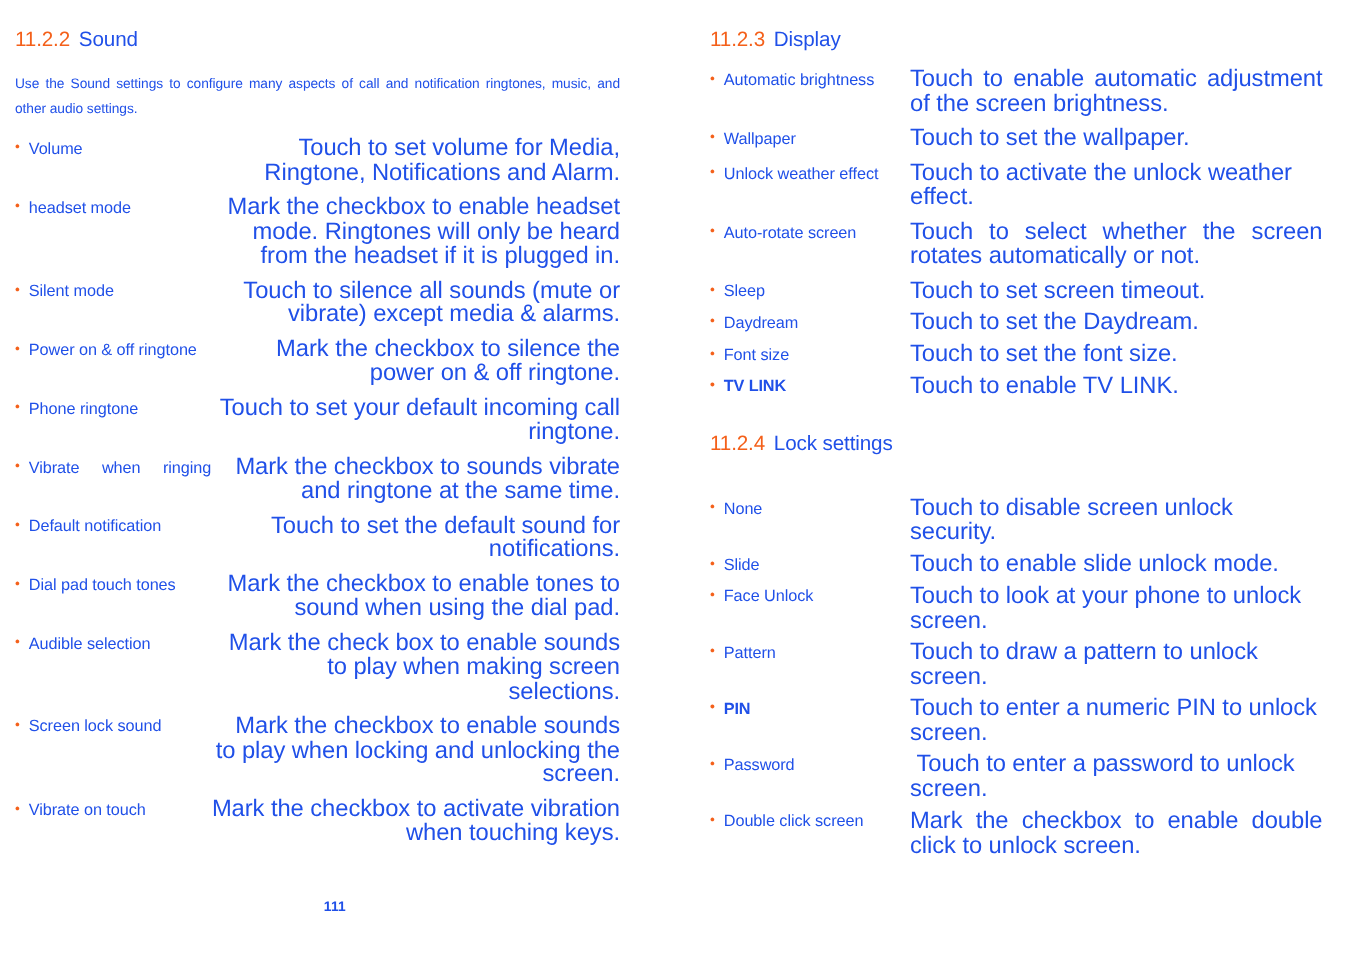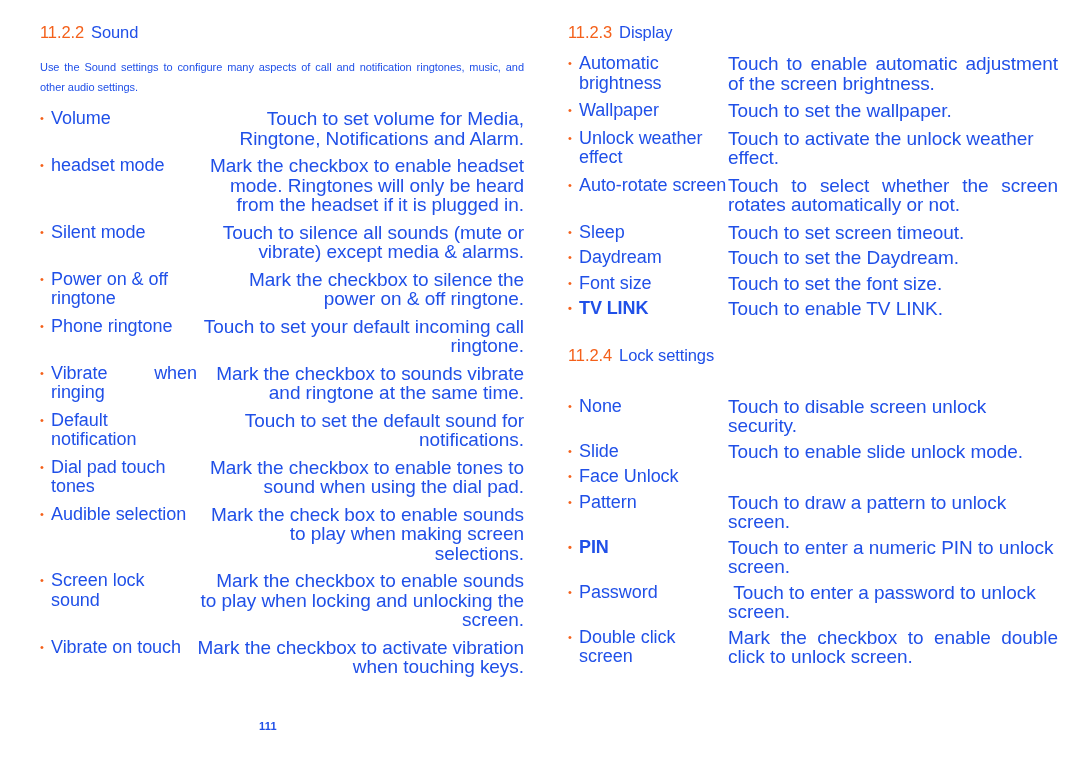--- a/index.html
+++ b/index.html
@@ -19,21 +19,21 @@
     position: absolute;
     top: 0;
     width: 540px;
     height: 767px;
   }
   .page-left  { left: 0; }
   .page-right { left: 540px; }
 
   .page-inner {
     position: absolute;
-    left: 40px;
+    left: 12px;
     top: 0;
     width: 484px;
   }
   .page-right .page-inner {
     left: 28px;
     width: 490px;
   }
 
   h2.heading {
     margin: 0;
@@ -63,26 +63,26 @@
   .deflist {
     margin: 0;
     padding: 0;
     list-style: none;
   }
   .defrow {
     display: flex;
     align-items: flex-start;
     margin-bottom: 8px;
   }
-  .defrow.tight { margin-bottom: 6px; }
+  .defrow.tight { margin-bottom: 6px; justify-content: center; }
 
   .term {
     flex: 0 0 auto;
     position: relative;
-    font-size: 18px;
+    font-size: 13px;
     line-height: 19.5px;
     color: #2050e8;
     letter-spacing: -0.05px;
     padding-left: 11px;
     box-sizing: border-box;
   }
   .term::before {
     content: "\2022";
     position: absolute;
     left: 0;
@@ -282,20 +282,21 @@
         <span class="desc nojust">Touch to disable screen unlock security.</span>
       </li>
 
       <li class="defrow tight">
         <span class="term">Slide</span>
         <span class="desc nojust">Touch to enable slide unlock mode.</span>
       </li>
 
       <li class="defrow tight">
         <span class="term">Face Unlock</span>
+        <span class="desc nojust">Touch to look at your phone to unlock screen.</span>
       </li>
 
       <li class="defrow tight">
         <span class="term">Pattern</span>
         <span class="desc nojust">Touch to draw a pattern to unlock screen.</span>
       </li>
 
       <li class="defrow tight">
         <span class="term bold">PIN</span>
         <span class="desc nojust">Touch to enter a numeric PIN to unlock screen.</span>

